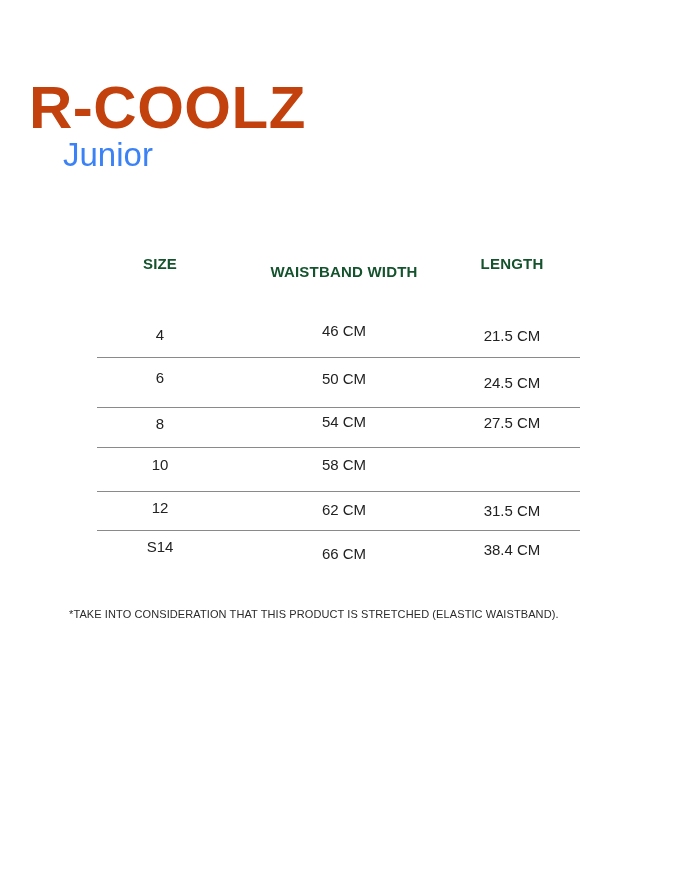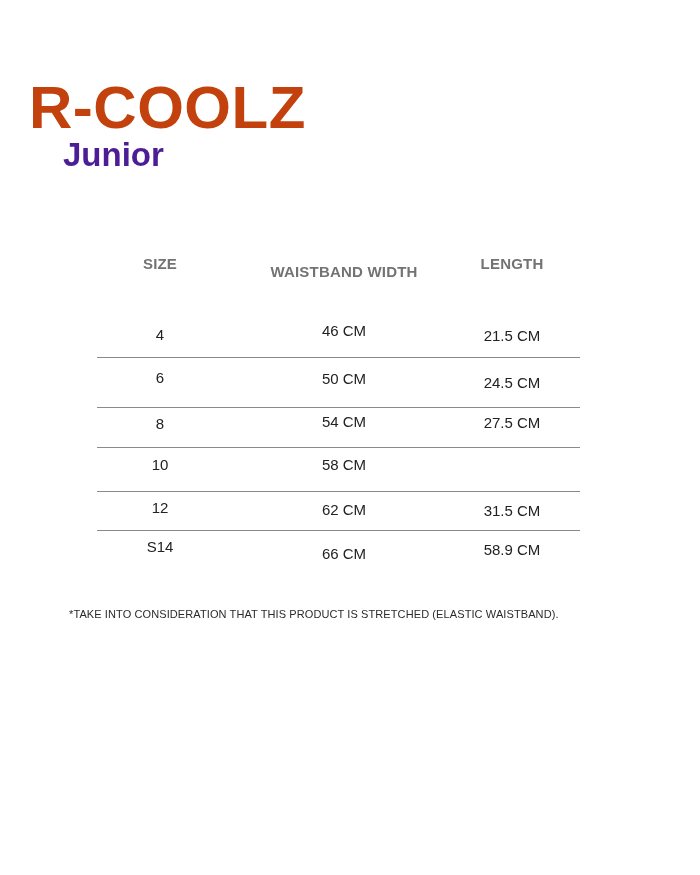--- a/index.html
+++ b/index.html
@@ -22,22 +22,22 @@
     letter-spacing: 0.5px;
     color: #c2410c;
     white-space: nowrap;
   }
   .subtitle {
     position: absolute;
     left: 63px;
     top: 138px;
     font-size: 33px;
     line-height: 1;
-    font-weight: bold;
-    color: #4c1d95;
+    font-weight: normal;
+    color: #3b82f6;
     white-space: nowrap;
   }
   .table {
     position: absolute;
     left: 97px;
     top: 240px;
     width: 483px;
     height: 340px;
   }
   .cell {
@@ -45,21 +45,21 @@
     height: 16px;
     line-height: 16px;
     font-size: 15px;
     text-align: center;
     color: #222222;
     white-space: nowrap;
   }
   .head {
     font-weight: bold;
     letter-spacing: 0.2px;
-    color: #737373;
+    color: #14532d;
   }
   .col-size   { left: 13px;  width: 100px; }
   .col-waist  { left: 157px; width: 180px; }
   .col-length { left: 325px; width: 180px; }
   .divider {
     position: absolute;
     left: 0;
     width: 483px;
     height: 1px;
     background: #8a8a8a;
@@ -108,19 +108,19 @@
     <div class="cell col-waist" style="top:217px">58 CM</div>
     <div class="divider" style="top:251px"></div>
 
     <div class="cell col-size" style="top:260px">12</div>
     <div class="cell col-waist" style="top:262px">62 CM</div>
     <div class="cell col-length" style="top:263px">31.5 CM</div>
     <div class="divider" style="top:290px"></div>
 
     <div class="cell col-size" style="top:299px">S14</div>
     <div class="cell col-waist" style="top:306px">66 CM</div>
-    <div class="cell col-length" style="top:302px">58.9 CM</div>
+    <div class="cell col-length" style="top:302px">38.4 CM</div>
 
   </div>
 
   <div class="footnote">*TAKE INTO CONSIDERATION THAT THIS PRODUCT IS STRETCHED (ELASTIC WAISTBAND).</div>
 
 </div>
 
 </body></html>

